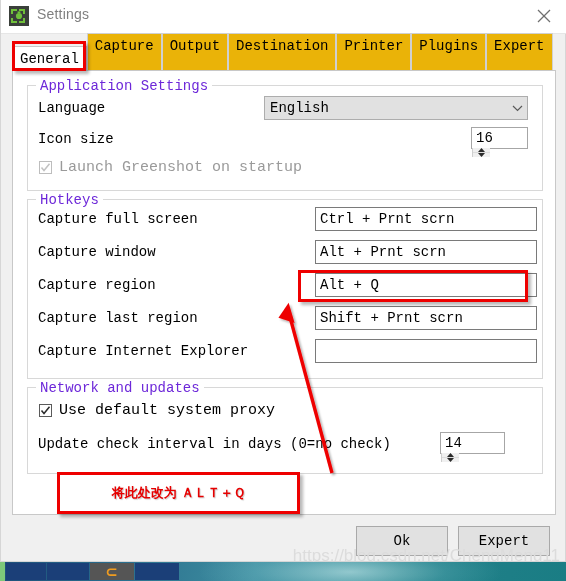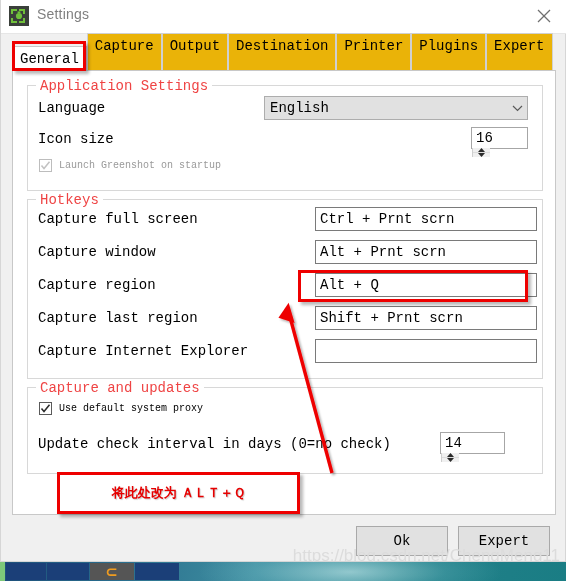--- a/index.html
+++ b/index.html
@@ -114,21 +114,21 @@
     border: 1px solid #d8d8d8;
     box-sizing: border-box;
   }
   .group-title {
     position: absolute;
     top: -8px;
     left: 8px;
     background: #ffffff;
     padding: 0 4px;
     font-size: 14px;
-    color: #ef4444;
+    color: #6d28d9;
     white-space: nowrap;
   }
 
   #group-app      { left: 14px;  top: 14px;  width: 516px; height: 106px; }
   #group-hotkeys  { left: 14px;  top: 128px; width: 516px; height: 180px; }
   #group-network  { left: 14px;  top: 316px; width: 516px; height: 87px;  }
 
   .lbl {
     position: absolute;
     font-size: 14px;
@@ -221,21 +221,21 @@
     border: 1px solid #5a5a5a;
     background: #ffffff;
     box-sizing: border-box;
     position: relative;
     flex: none;
   }
   .cbox.disabled { border-color: #bdbdbd; }
   .cbox svg { position:absolute; left:0; top:0; }
   .cbox-label {
     margin-left: 7px;
-    font-size: 10px;
+    font-size: 15px;
     color: #000;
     white-space: nowrap;
   }
   .cbox-label.disabled { color: #9a9a9a; }
 
   
   .dlgbtn {
     position: absolute;
     background: #e1e1e1;
     border: 1px solid #a9a9a9;
@@ -423,21 +423,21 @@
       <div class="lbl" style="left:10px; top:143px;">Capture Internet Explorer</div>
 
       <div class="textfield" style="left:287px; top:7px;   width:222px; height:24px;">Ctrl + Prnt scrn</div>
       <div class="textfield" style="left:287px; top:40px;  width:222px; height:24px;">Alt + Prnt scrn</div>
       <div class="textfield" style="left:287px; top:73px;  width:222px; height:24px;">Alt + Q</div>
       <div class="textfield" style="left:287px; top:106px; width:222px; height:24px;">Shift + Prnt scrn</div>
       <div class="textfield" style="left:287px; top:139px; width:222px; height:24px;"></div>
     </div>
 
     <div class="group" id="group-network">
-      <div class="group-title">Capture and updates</div>
+      <div class="group-title">Network and updates</div>
 
       <div class="checkrow" style="left:11px; top:14px;">
         <span class="cbox">
           <svg width="11" height="11" viewBox="0 0 11 11">
             <polyline points="1.5,5.5 4,8.5 9.5,1.8" fill="none" stroke="#2b2b2b" stroke-width="1.5"></polyline>
           </svg>
         </span>
         <span class="cbox-label">Use default system proxy</span>
       </div>
 

